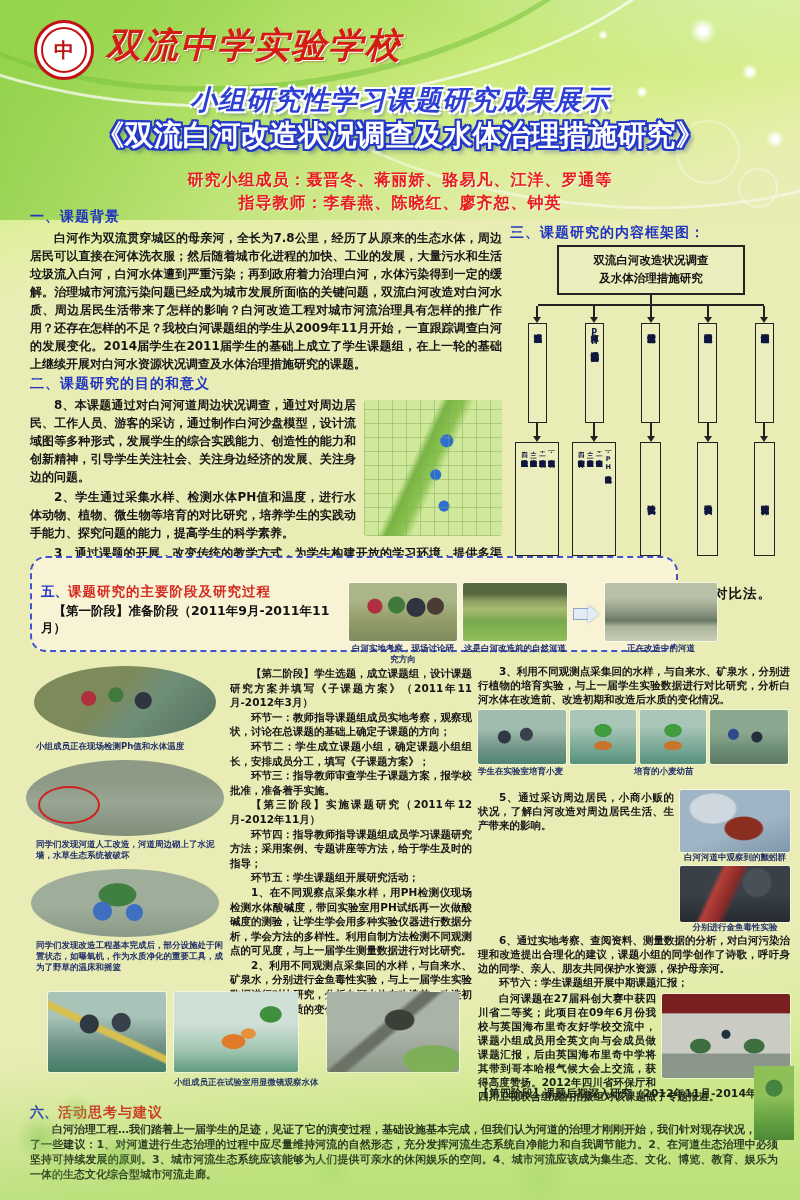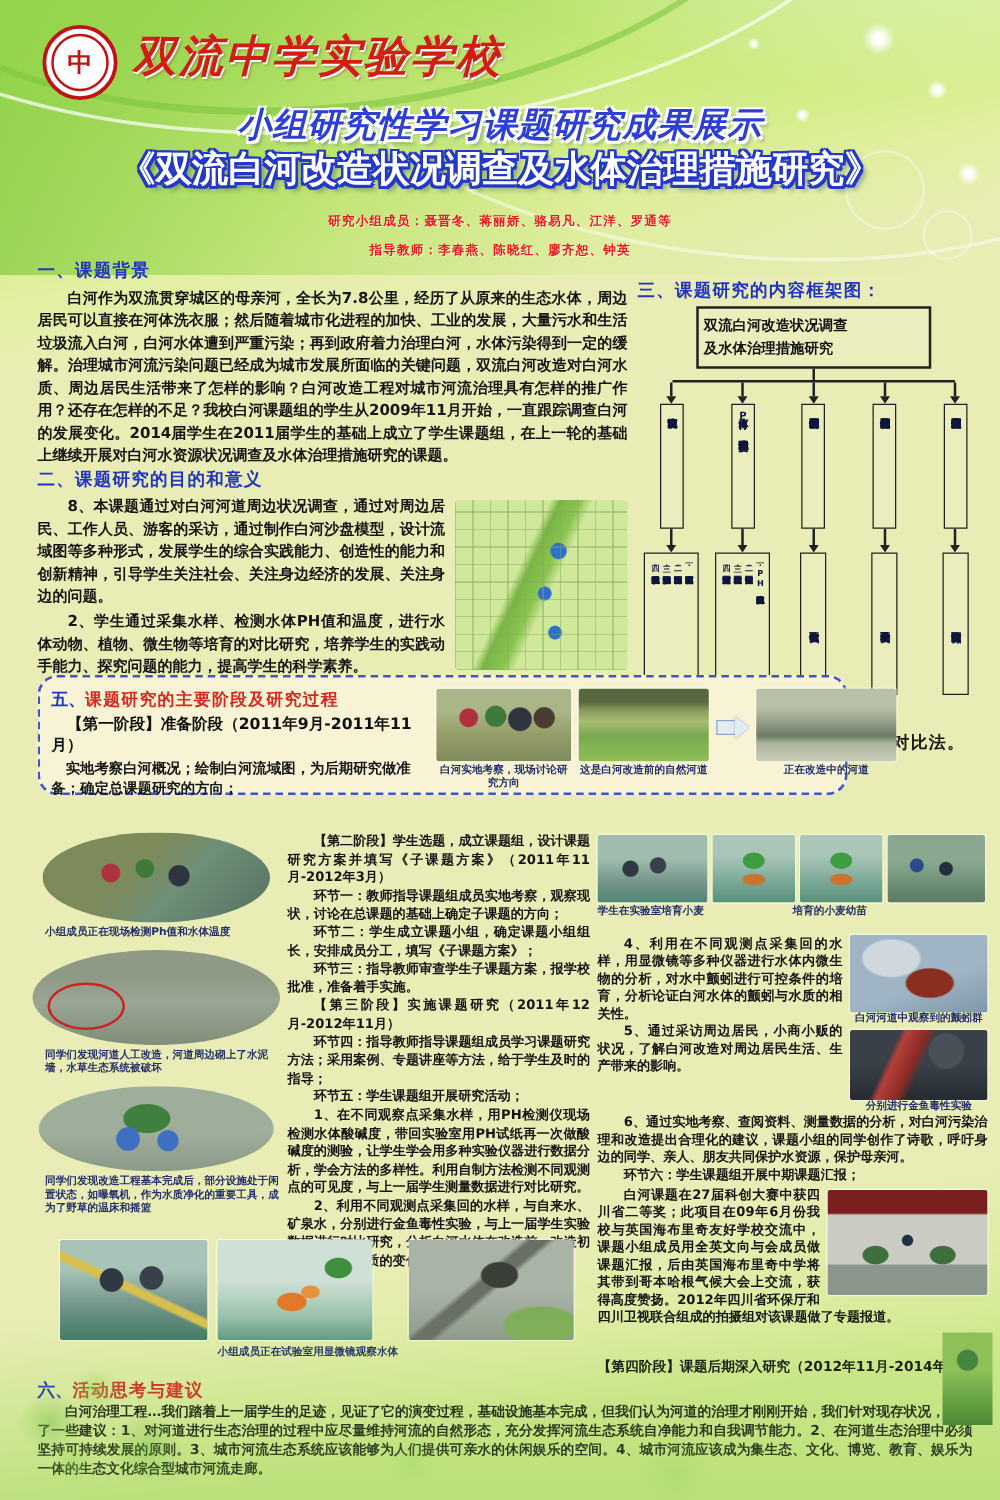--- a/index.html
+++ b/index.html
@@ -22,21 +22,21 @@
   .logo{position:absolute;left:34px;top:20px;width:60px;height:60px;border-radius:50%;
     background:#fff;border:3px solid #c01313;box-sizing:border-box;display:flex;align-items:center;justify-content:center;}
   .logo-inner{width:42px;height:42px;border-radius:50%;border:2px solid #c01313;display:flex;align-items:center;justify-content:center;
     color:#c01313;font-weight:bold;font-size:20px;font-family:"DejaVu Serif",serif;}
   .school{position:absolute;left:106px;top:22px;font-size:35px;font-weight:bold;font-style:italic;color:#d31d12;
     font-family:"DejaVu Serif","Liberation Serif",serif;text-shadow:1px 1px 0 #ffffff,2px 2px 2px rgba(120,40,0,.35);letter-spacing:2px;}
   .subtitle{position:absolute;left:0;top:82px;width:800px;text-align:center;font-size:27px;font-weight:bold;font-style:italic;color:#2e3fd4;
     text-shadow:-2px -2px 0 #fff,2px -2px 0 #fff,-2px 2px 0 #fff,2px 2px 0 #fff,3px 4px 3px rgba(30,60,140,.35);letter-spacing:1px;}
   .title{position:absolute;left:0;top:116px;width:800px;text-align:center;font-size:29px;font-weight:bold;color:#ffffff;letter-spacing:0px;
     text-shadow:-2px 0 0 #2438c8,2px 0 0 #2438c8,0 -2px 0 #2438c8,0 2px 0 #2438c8,-2px -2px 0 #2438c8,2px 2px 0 #2438c8,-2px 2px 0 #2438c8,2px -2px 0 #2438c8,4px 4px 4px rgba(20,40,120,.45);}
-  .members,.teachers{position:absolute;left:0;width:800px;text-align:center;color:#e81c1c;font-weight:bold;font-size:10px;letter-spacing:1px;}
+  .members,.teachers{position:absolute;left:0;width:800px;text-align:center;color:#e81c1c;font-weight:bold;font-size:16px;letter-spacing:1px;}
   .members{top:170px;}
   .teachers{top:193px;text-shadow:1px 1px 0 rgba(255,255,255,.6);}
   .members{text-shadow:1px 1px 0 rgba(255,255,255,.6);}
   
   .h-blue{color:#2135c0;font-weight:bold;font-size:14px;letter-spacing:1px;margin:0 0 3px 0;}
   .body{margin:0 0 2px 0;font-size:12px;line-height:1.5;font-weight:bold;color:#151515;text-align:justify;text-indent:2em;}
   .cap{font-size:8.5px;font-weight:bold;color:#23306a;line-height:1.3;text-align:center;}
   .ph{border-radius:2px;box-shadow:0 0 0 1px rgba(255,255,255,.5);}
   
   .col-left{position:absolute;left:30px;top:208px;width:472px;}
@@ -47,37 +47,37 @@
       radial-gradient(circle 9px at 60% 30%, #2f6fd0 0 6px, transparent 7px),
       radial-gradient(circle 7px at 52% 55%, #2f6fd0 0 5px, transparent 6px),
       radial-gradient(circle 8px at 58% 78%, #2f6fd0 0 5px, transparent 6px),
       linear-gradient(115deg, #cfe89a 38%, #79b544 42%, #8cc452 50%, #cfe89a 55%),
       linear-gradient(15deg, #cfe89a 55%, #79b544 59%, #cfe89a 66%),
       #cfe89a;}
   .col-right{position:absolute;left:510px;top:224px;width:282px;}
   
   .flowchart{position:relative;margin-top:2px;}
   .fc-root{width:176px;margin:0 auto;border:2px solid #222;padding:5px 4px;font-size:11.5px;font-weight:bold;color:#111;
-    line-height:1.55;background:rgba(255,255,255,.10);}
+    text-align:center;line-height:1.55;background:rgba(255,255,255,.10);}
   .fc-stub{width:2px;height:9px;background:#222;margin:0 auto;}
   .fc-hline{height:2px;background:#222;margin:0 10%;}
   .fc-cols{display:flex;justify-content:space-between;}
   .fc-col{width:19.5%;display:flex;flex-direction:column;align-items:center;}
   .vstub{width:2px;height:11px;background:#222;}
   .vstub2{width:2px;height:13px;background:#222;}
   .tri{width:0;height:0;border-left:4px solid transparent;border-right:4px solid transparent;border-top:6px solid #222;}
   .v{writing-mode:vertical-rl;text-orientation:upright;}
   .fc-main{border:1.5px solid #222;padding:4px 3px;height:90px;font-size:8px;line-height:11px;font-weight:bold;color:#10173f;background:rgba(255,255,255,.10);}
   .fc-sub{border:1.5px solid #222;padding:4px 3px;height:104px;font-weight:bold;color:#10173f;background:rgba(255,255,255,.10);}
   .fc-sub .it{font-size:6.5px;line-height:9px;}
   .fc-sub.single{display:flex;align-items:center;justify-content:center;font-size:8px;line-height:11px;width:13px;}
   .methods{margin:4px 0 0 30px;font-size:13.5px;font-weight:bold;color:#141414;letter-spacing:1px;}
   
-  .stage1-box{position:absolute;left:30px;top:540px;width:648px;height:96px;border:2px dashed #4055cc;border-radius:16px;
-    background:#f7f3d4;box-sizing:border-box;padding:7px 9px;display:flex;}
+  .stage1-box{position:absolute;left:30px;top:556px;width:648px;height:96px;border:2px dashed #4055cc;border-radius:16px;
+    background:#f7f3d4;box-sizing:border-box;padding:23px 9px;display:flex;}
   .s1-left{width:308px;flex:none;}
   .h-num{color:#2135c0;font-weight:bold;font-size:13.5px;}
   .h-red{color:#d42a22;font-weight:bold;font-size:13.5px;letter-spacing:1px;}
   .stage-title{margin:2px 0 0 0;font-size:12.5px;font-weight:bold;color:#111;text-indent:1em;}
   .s1-body{margin:1px 0 0 0;font-size:11.5px;line-height:1.4;font-weight:bold;color:#151515;text-indent:1em;}
   .s1-photos{flex:1;display:flex;align-items:flex-start;justify-content:flex-end;gap:6px;padding-top:2px;}
   .fig{display:flex;flex-direction:column;gap:2px;}
   .s1-photos .ph{height:58px;}
   .p-crowd{background:radial-gradient(circle 9px at 24% 40%,#b03040 0 7px,transparent 8px),radial-gradient(circle 10px at 44% 38%,#3f7a3c 0 8px,transparent 9px),radial-gradient(circle 11px at 62% 42%,#2e3440 0 9px,transparent 10px),radial-gradient(circle 10px at 80% 40%,#4a3b33 0 8px,transparent 9px),linear-gradient(180deg,#aab687 0 30%,#97a06b 60%,#7d8a5a);}
   .p-algae{background:linear-gradient(180deg,#56683f 0 18%,#8a9a5f 30%,#a8bc72 45%,#79a84e 65%,#8fbf58);}
@@ -245,21 +245,20 @@
     <div class="h-blue" style="margin-top:7px;">四、课题研究方法</div>
     <p class="methods">调查法、文献法、实验法、对比法。</p>
   </div>
 
   <div class="stage1-box">
     <div class="s1-left">
       <div>
         <span class="h-num">五、</span><span class="h-red">课题研究的主要阶段及研究过程</span>
       </div>
       <p class="stage-title">【第一阶段】准备阶段（2011年9月-2011年11月）</p>
-      <p class="s1-body">实地考察白河概况；绘制白河流域图，为后期研究做准备；确定总课题研究的方向；</p>
     </div>
     <div class="s1-photos">
       <div class="fig">
         <div class="ph p-crowd" style="width:108px;"></div>
         <div class="cap">白河实地考察，现场讨论研究方向</div>
       </div>
       <div class="fig">
         <div class="ph p-algae" style="width:104px;"></div>
         <div class="cap">这是白河改造前的自然河道</div>
       </div>
@@ -289,33 +288,33 @@
     <p>环节二：学生成立课题小组，确定课题小组组长，安排成员分工，填写《子课题方案》；</p>
     <p>环节三：指导教师审查学生子课题方案，报学校批准，准备着手实施。</p>
     <p>【第三阶段】实施课题研究（2011年12月-2012年11月）</p>
     <p>环节四：指导教师指导课题组成员学习课题研究方法；采用案例、专题讲座等方法，给于学生及时的指导；</p>
     <p>环节五：学生课题组开展研究活动；</p>
     <p>1、在不同观察点采集水样，用PH检测仪现场检测水体酸碱度，带回实验室用PH试纸再一次做酸碱度的测验，让学生学会用多种实验仪器进行数据分析，学会方法的多样性。利用自制方法检测不同观测点的可见度，与上一届学生测量数据进行对比研究。</p>
     <p>2、利用不同观测点采集回的水样，与自来水、矿泉水，分别进行金鱼毒性实验，与上一届学生实验数据进行对比研究，分析白河水体在改造前、改造初期和改造后水质的变化情况。</p>
   </div>
 
   <div class="col-right2">
+    <p>3、利用不同观测点采集回的水样，与自来水、矿泉水，分别进行植物的培育实验，与上一届学生实验数据进行对比研究，分析白河水体在改造前、改造初期和改造后水质的变化情况。</p>
     <div class="wheat-row">
       <div class="ph p-wheatlab"></div>
       <div class="ph p-jars"></div>
       <div class="ph p-jars"></div>
       <div class="ph p-rail"></div>
     </div>
     <div class="caps-row">
       <div class="cap">学生在实验室培育小麦</div>
       <div class="cap">培育的小麦幼苗</div>
     </div>
     <div class="rc-row">
       <div class="rc-txt">
-        <p>4、利用在不同观测点采集回的水样，用显微镜等多种仪器进行水体内微生物的分析，对水中颤蚓进行可控条件的培育，分析论证白河水体的颤蚓与水质的相关性。</p>
         <p>5、通过采访周边居民，小商小贩的状况，了解白河改造对周边居民生活、生产带来的影响。</p>
       </div>
       <div class="rc-side">
         <div class="ph p-tubi"></div>
         <div class="cap">白河河道中观察到的颤蚓群</div>
         <div class="ph p-micro" style="margin-top:3px;"></div>
         <div class="cap">分别进行金鱼毒性实验</div>
       </div>
     </div>
     <p>6、通过实地考察、查阅资料、测量数据的分析，对白河污染治理和改造提出合理化的建议，课题小组的同学创作了诗歌，呼吁身边的同学、亲人、朋友共同保护水资源，保护母亲河。</p>

